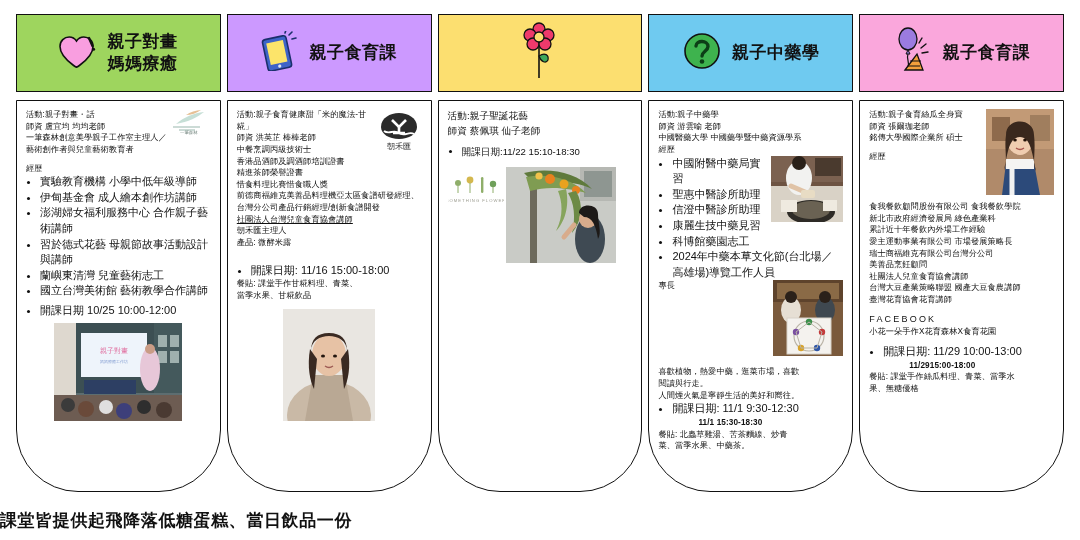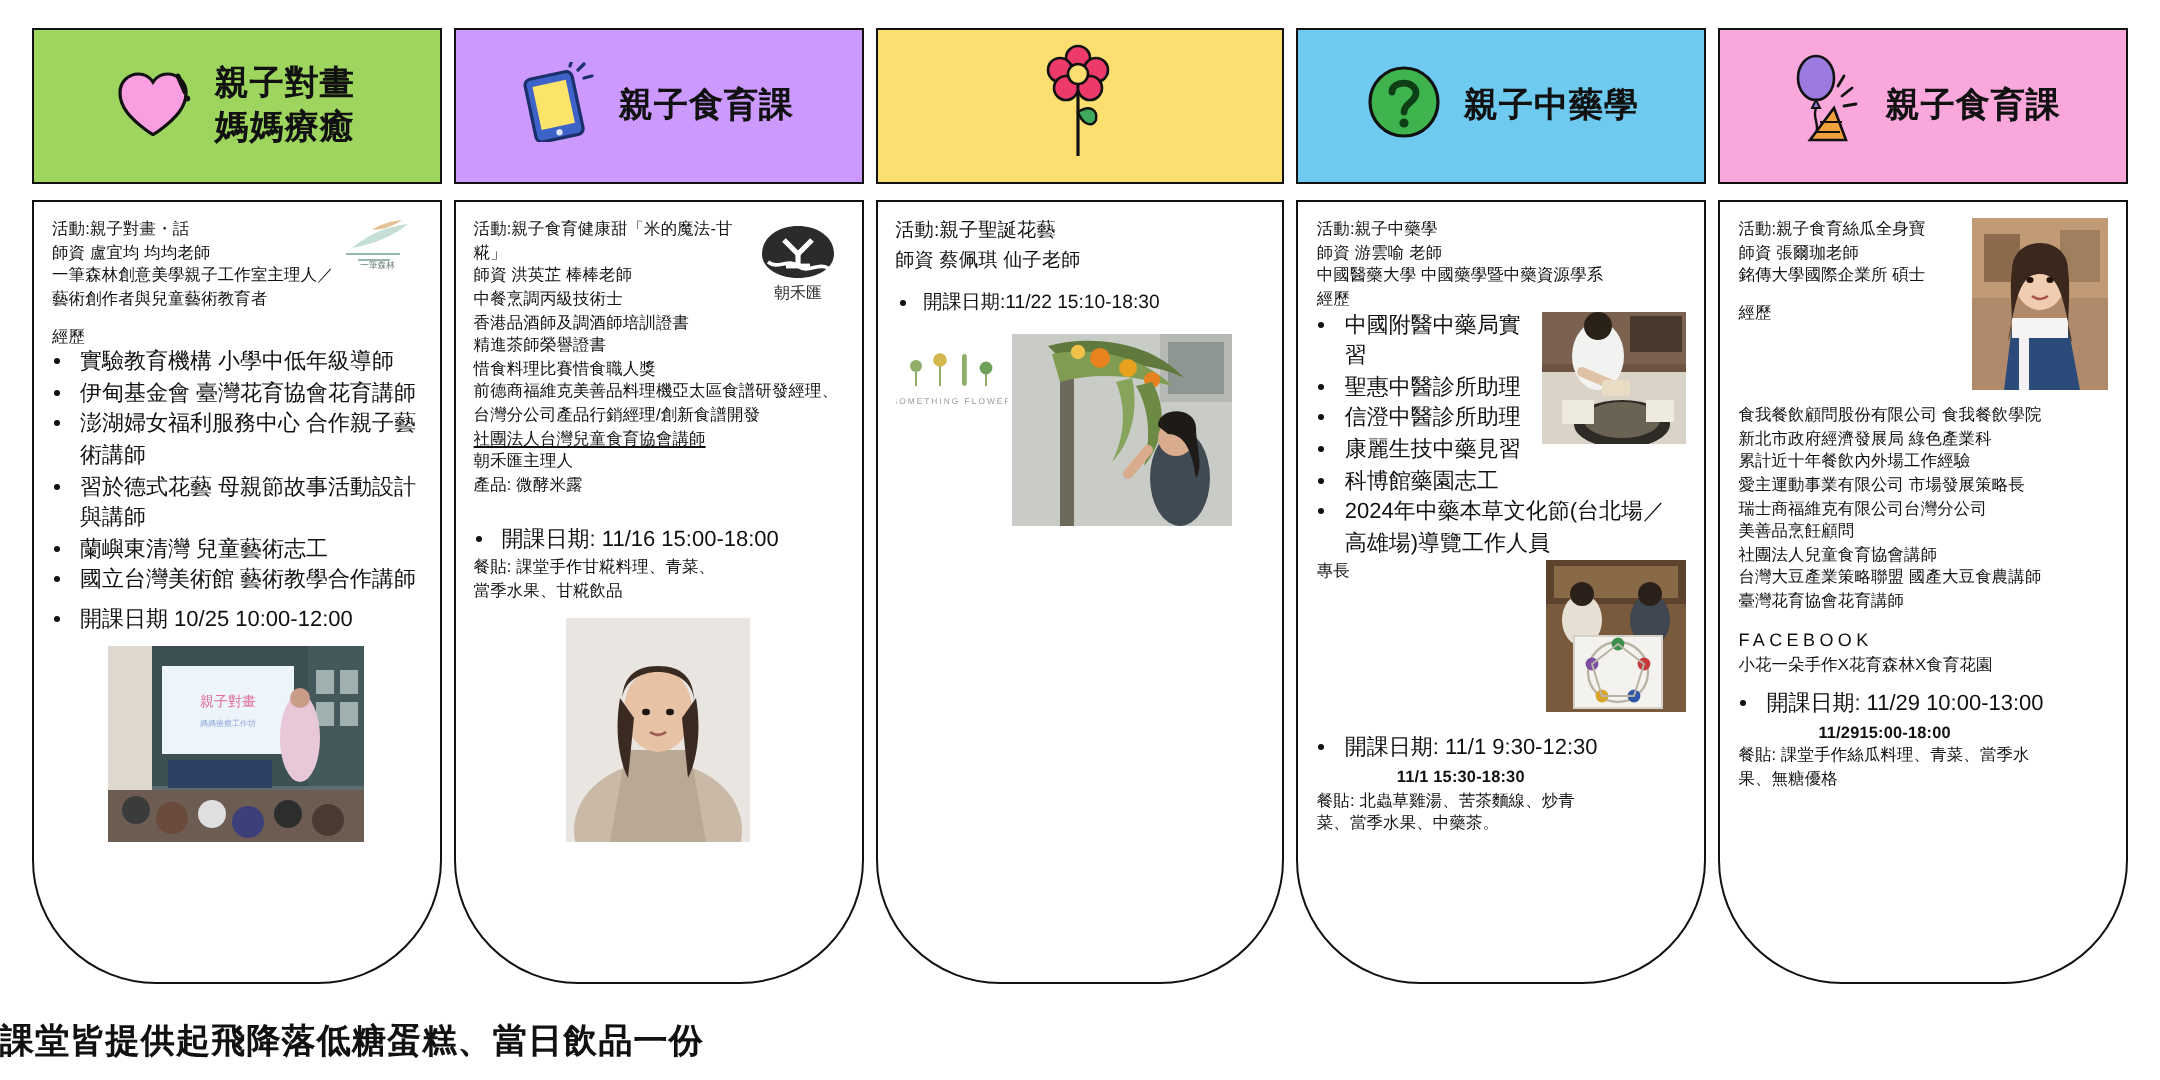--- a/index.html
+++ b/index.html
@@ -128,21 +128,21 @@
           </svg>
         </span>
         <div class="txt">活動:親子對畫・話
 師資 盧宜均 均均老師
 一筆森林創意美學親子工作室主理人／
 藝術創作者與兒童藝術教育者</div>
         <div class="spacer"></div>
         <div class="txt">經歷</div>
         <ul class="ul">
           <li>實驗教育機構 小學中低年級導師</li>
-          <li>伊甸基金會 臺灣花育協會花育講師</li>
+          <li>伊甸基金會 成人繪本創作坊講師</li>
           <li>澎湖婦女福利服務中心 合作親子藝術講師</li>
           <li>習於德式花藝 母親節故事活動設計與講師</li>
           <li>蘭嶼東清灣 兒童藝術志工</li>
           <li>國立台灣美術館 藝術教學合作講師</li>
         </ul>
         <div class="spacer-sm"></div>
         <ul class="ul">
           <li>開課日期 10/25 10:00-12:00</li>
         </ul>
         <div class="spacer-sm"></div>
@@ -362,20 +362,23 @@
             <circle cx="49" cy="52" r="3.2" fill="#c33b3b"></circle>
             <circle cx="44" cy="68" r="3.2" fill="#2f57a8"></circle>
             <circle cx="28" cy="68" r="3.2" fill="#d7a32b"></circle>
             <circle cx="23" cy="52" r="3.2" fill="#7a4fa0"></circle>
             <path d="M36 42 L49 52 L44 68 L28 68 L23 52 Z" stroke="#b9b3a6" stroke-width="1" fill="none"></path>
           </svg>
         </span>
         <div class="txt">專長</div>
         <div class="clear"></div>
         <div class="spacer-sm"></div>
+        <div class="txt">喜歡植物，熱愛中藥，逛菜市場，喜歡
+閱讀與行走。
+人間煙火氣是寧靜生活的美好和嚮往。</div>
         <ul class="ul">
           <li>開課日期: 11/1 9:30-12:30</li>
         </ul>
         <div class="txt indent">11/1 15:30-18:30</div>
         <div class="txt">餐貼: 北蟲草雞湯、苦茶麵線、炒青
 菜、當季水果、中藥茶。</div>
       </div>
     </div>
 
     <div class="col">

